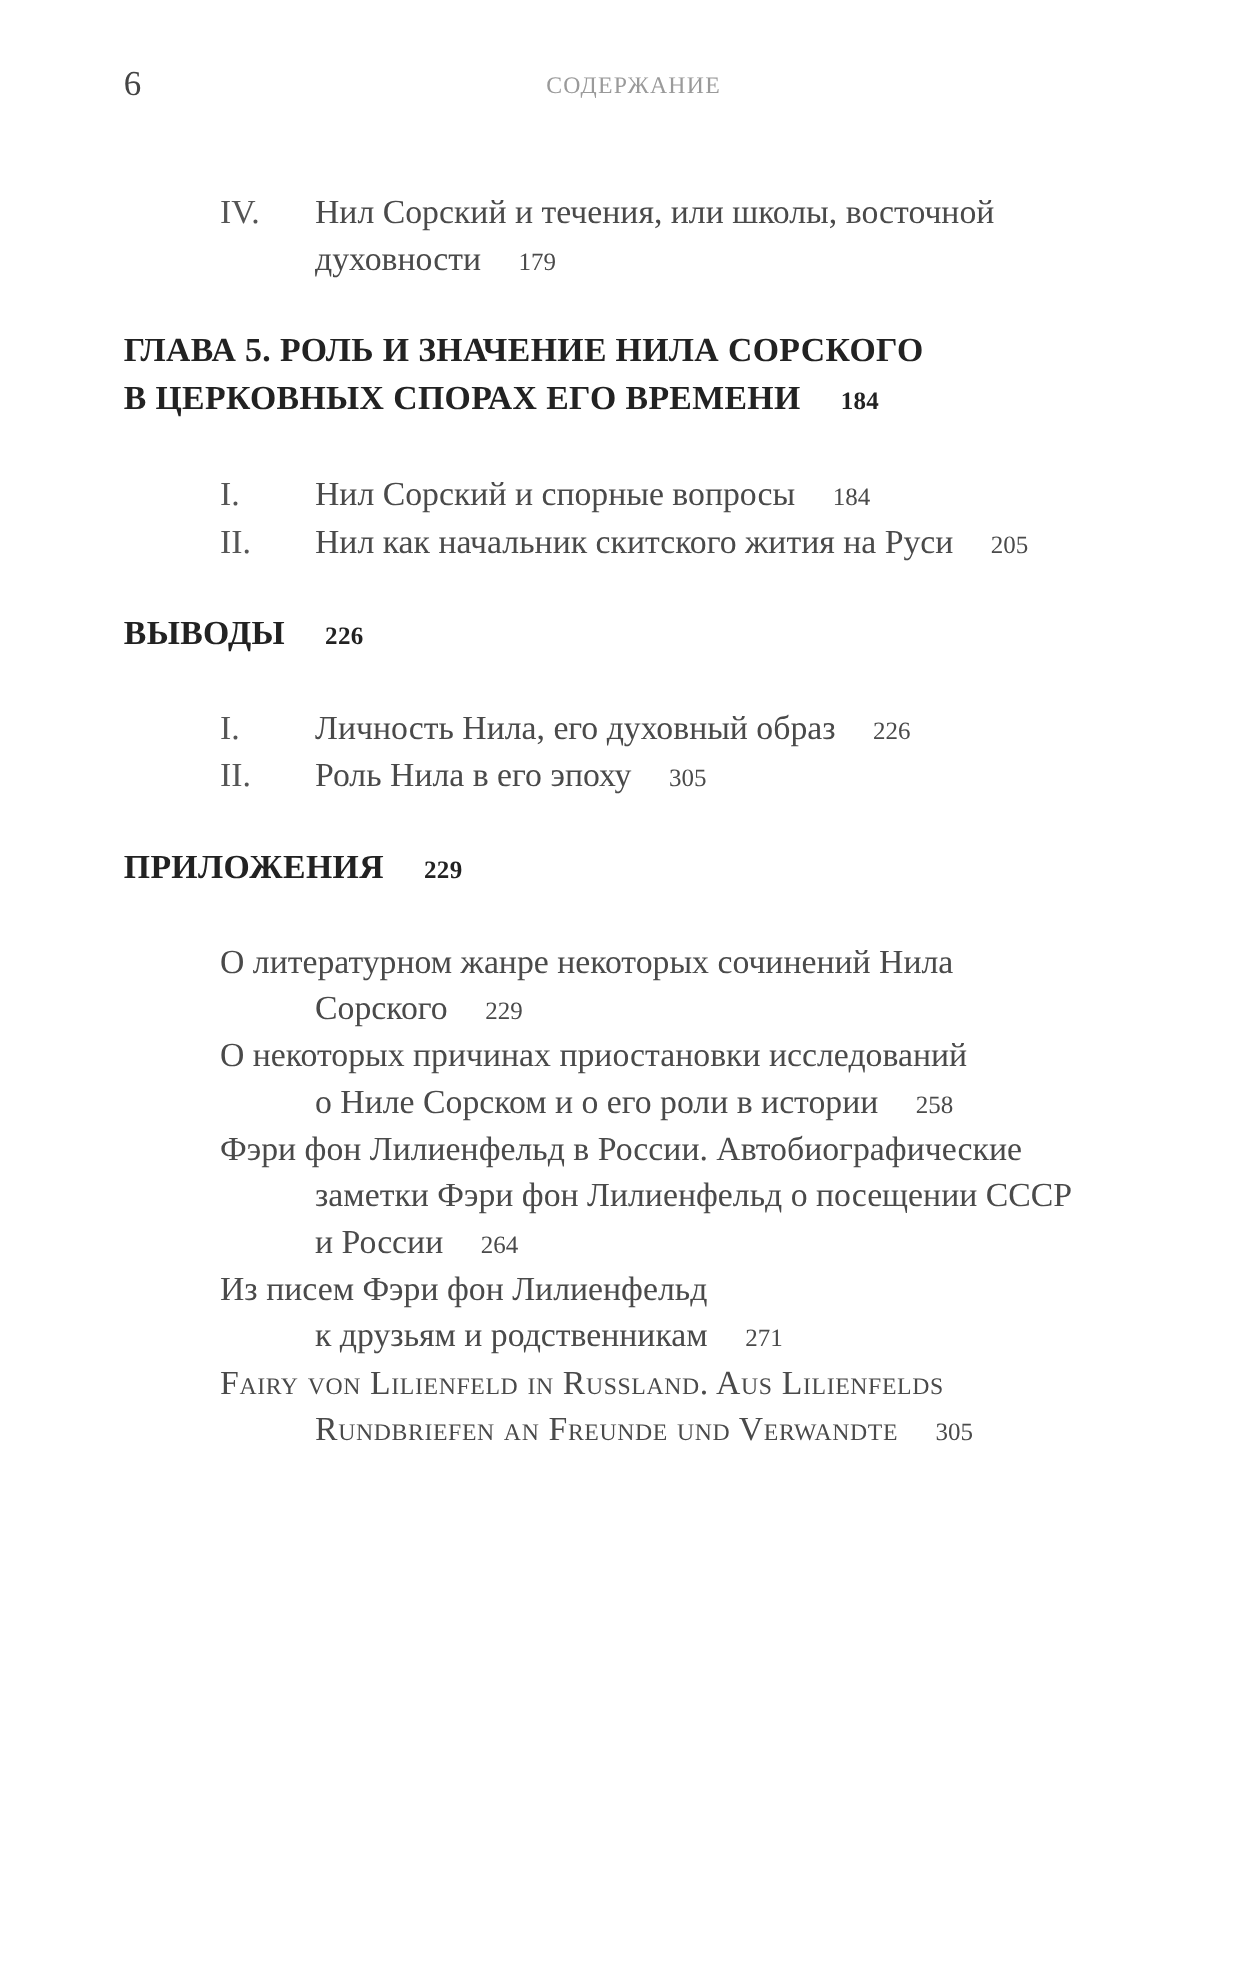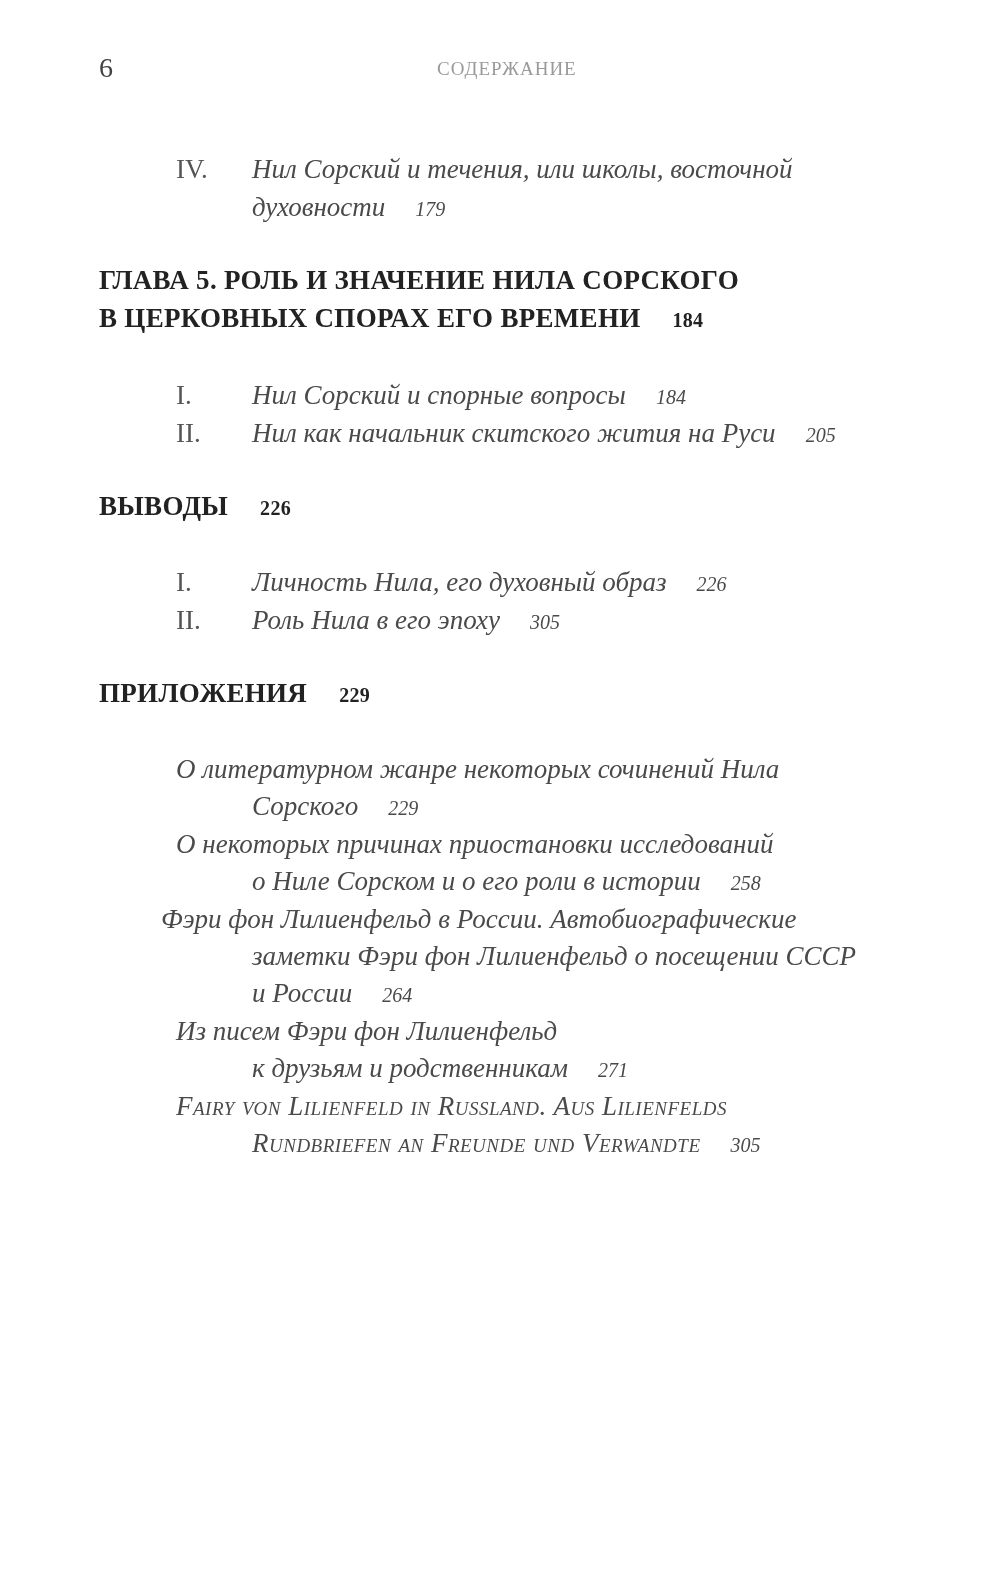--- a/index.html
+++ b/index.html
@@ -2,21 +2,21 @@
 <html><head>
 <meta charset="utf-8">
 <style>
   html, body { margin: 0; padding: 0; background: #ffffff; }
   body { width: 1000px; height: 1582px; position: relative; overflow: hidden;
          font-family: "Liberation Serif", "DejaVu Serif", serif; color: #3a3a3a; }
   .page-number { position: absolute; left: 99px; top: 52px; font-size: 28px; color: #444; }
   .running-head { position: absolute; left: 437px; top: 58px; font-size: 19px; letter-spacing: 1px; color: #9a9a9a; }
   .abs { position: absolute; white-space: nowrap; }
   .roman { font-size: 27px; color: #555; }
-  .entry { font-size: 27px; color: #4a4a4a; font-style: italic; }
+  .entry { font-size: 27px; color: #4a4a4a; }
   .page-ref { font-size: 20px; color: #4a4a4a; margin-left: 30px; }
   .heading { font-size: 27px; color: #222; font-weight: bold; letter-spacing: 0.3px; }
   .heading .page-ref { color: #222; font-weight: bold; margin-left: 32px; }
   .sc { font-variant: small-caps; letter-spacing: 0.5px; }
 </style>
 </head>
 <body>
 
 <div>
 
@@ -72,21 +72,21 @@
     <span class="abs entry" style="left:176px; top:754px;">О литературном жанре некоторых сочинений Нила</span>
     <span class="abs entry" style="left:252px; top:791px;">
       <span>Сорского</span><span class="page-ref">229</span>
     </span>
 
     <span class="abs entry" style="left:176px; top:829px;">О некоторых причинах приостановки исследований</span>
     <span class="abs entry" style="left:252px; top:866px;">
       <span>о Ниле Сорском и о его роли в истории</span><span class="page-ref">258</span>
     </span>
 
-    <span class="abs entry" style="left:161px; top:904px;">Фэри фон Лилиенфельд в России. Автобиографические</span>
+    <span class="abs entry" style="left:176px; top:904px;">Фэри фон Лилиенфельд в России. Автобиографические</span>
     <span class="abs entry" style="left:252px; top:941px;">заметки Фэри фон Лилиенфельд о посещении СССР</span>
     <span class="abs entry" style="left:252px; top:978px;">
       <span>и России</span><span class="page-ref">264</span>
     </span>
 
     <span class="abs entry" style="left:176px; top:1016px;">Из писем Фэри фон Лилиенфельд</span>
     <span class="abs entry" style="left:252px; top:1053px;">
       <span>к друзьям и родственникам</span><span class="page-ref">271</span>
     </span>
 

